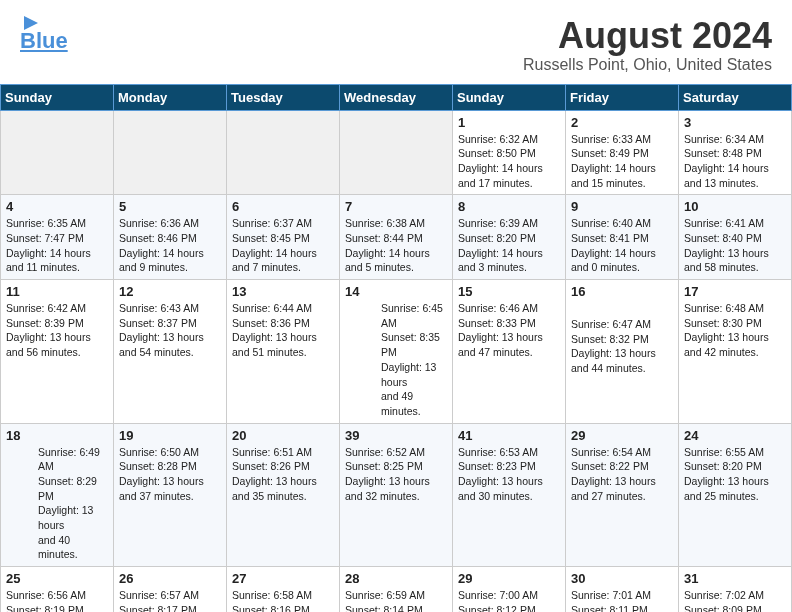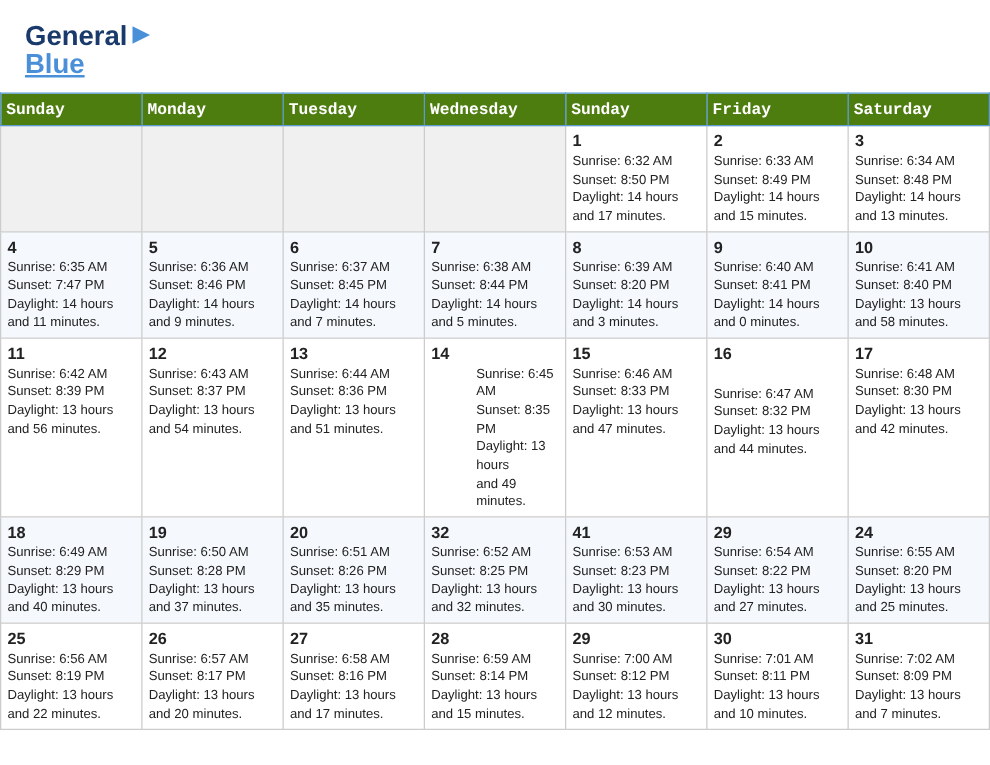--- a/index.html
+++ b/index.html
@@ -29,22 +29,21 @@
       font-size: 16px;
       color: #555;
       font-weight: normal;
     }
     .calendar {
       width: 100%;
       border-collapse: collapse;
       margin-top: 6px;
     }
     .calendar thead tr {
-      background: #4d7c0f;
-      font-family: Liberation Mono, monospace;
+      background: #0c4a6e;
     }
     .calendar thead th {
       color: #fff;
       font-size: 13px;
       font-weight: bold;
       padding: 5px 4px;
       border: 1px solid #5a9ad5;
       text-align: left;
     }
     .calendar tbody td {
@@ -84,27 +83,30 @@
       color: #1a3a6b;
     }
   </style>
 </head>
 <body>
 
 <div class="header">
   <div class="logo-wrapper">
     <div>
       <div style="display:flex;align-items:center;">
-        <span class="logo-general">General</span>
         <svg width="18" height="18" viewBox="0 0 18 18" style="margin-left:2px;margin-top:-2px;">
           <polygon points="2,2 16,9 2,16" fill="#4a90d9"></polygon>
         </svg>
       </div>
       <div style="color:#4a90d9;font-size:22px;font-weight:bold;margin-top:-4px;text-decoration:underline;">Blue</div>
     </div>
+  </div>
+  <div class="title-block">
+    <h1>August 2024</h1>
+    <h2>Russells Point, Ohio, United States</h2>
   </div>
 </div>
 
 <table class="calendar">
   <thead>
     <tr>
       <th>Sunday</th>
       <th>Monday</th>
       <th>Tuesday</th>
       <th>Wednesday</th>
@@ -239,41 +241,41 @@
           <span class="day-num">17</span>
           <div class="day-info" style="white-space: pre-line;">Sunrise: 6:48 AM
 Sunset: 8:30 PM
 Daylight: 13 hours
 and 42 minutes.</div>
         </td>
       </tr>
       <tr>
         <td>
           <span class="day-num">18</span>
-          <div class="day-info" style="white-space: pre-line;">Sunrise: 6:49 AM
+          <div class="day-info" style="white-space: pre-line; margin-left: 32px;">Sunrise: 6:49 AM
 Sunset: 8:29 PM
 Daylight: 13 hours
 and 40 minutes.</div>
         </td>
         <td>
           <span class="day-num">19</span>
           <div class="day-info" style="white-space: pre-line;">Sunrise: 6:50 AM
 Sunset: 8:28 PM
 Daylight: 13 hours
 and 37 minutes.</div>
         </td>
         <td>
           <span class="day-num">20</span>
           <div class="day-info" style="white-space: pre-line;">Sunrise: 6:51 AM
 Sunset: 8:26 PM
 Daylight: 13 hours
 and 35 minutes.</div>
         </td>
         <td>
-          <span class="day-num">32</span>
+          <span class="day-num">39</span>
           <div class="day-info" style="white-space: pre-line;">Sunrise: 6:52 AM
 Sunset: 8:25 PM
 Daylight: 13 hours
 and 32 minutes.</div>
         </td>
         <td>
           <span class="day-num">41</span>
           <div class="day-info" style="white-space: pre-line;">Sunrise: 6:53 AM
 Sunset: 8:23 PM
 Daylight: 13 hours

